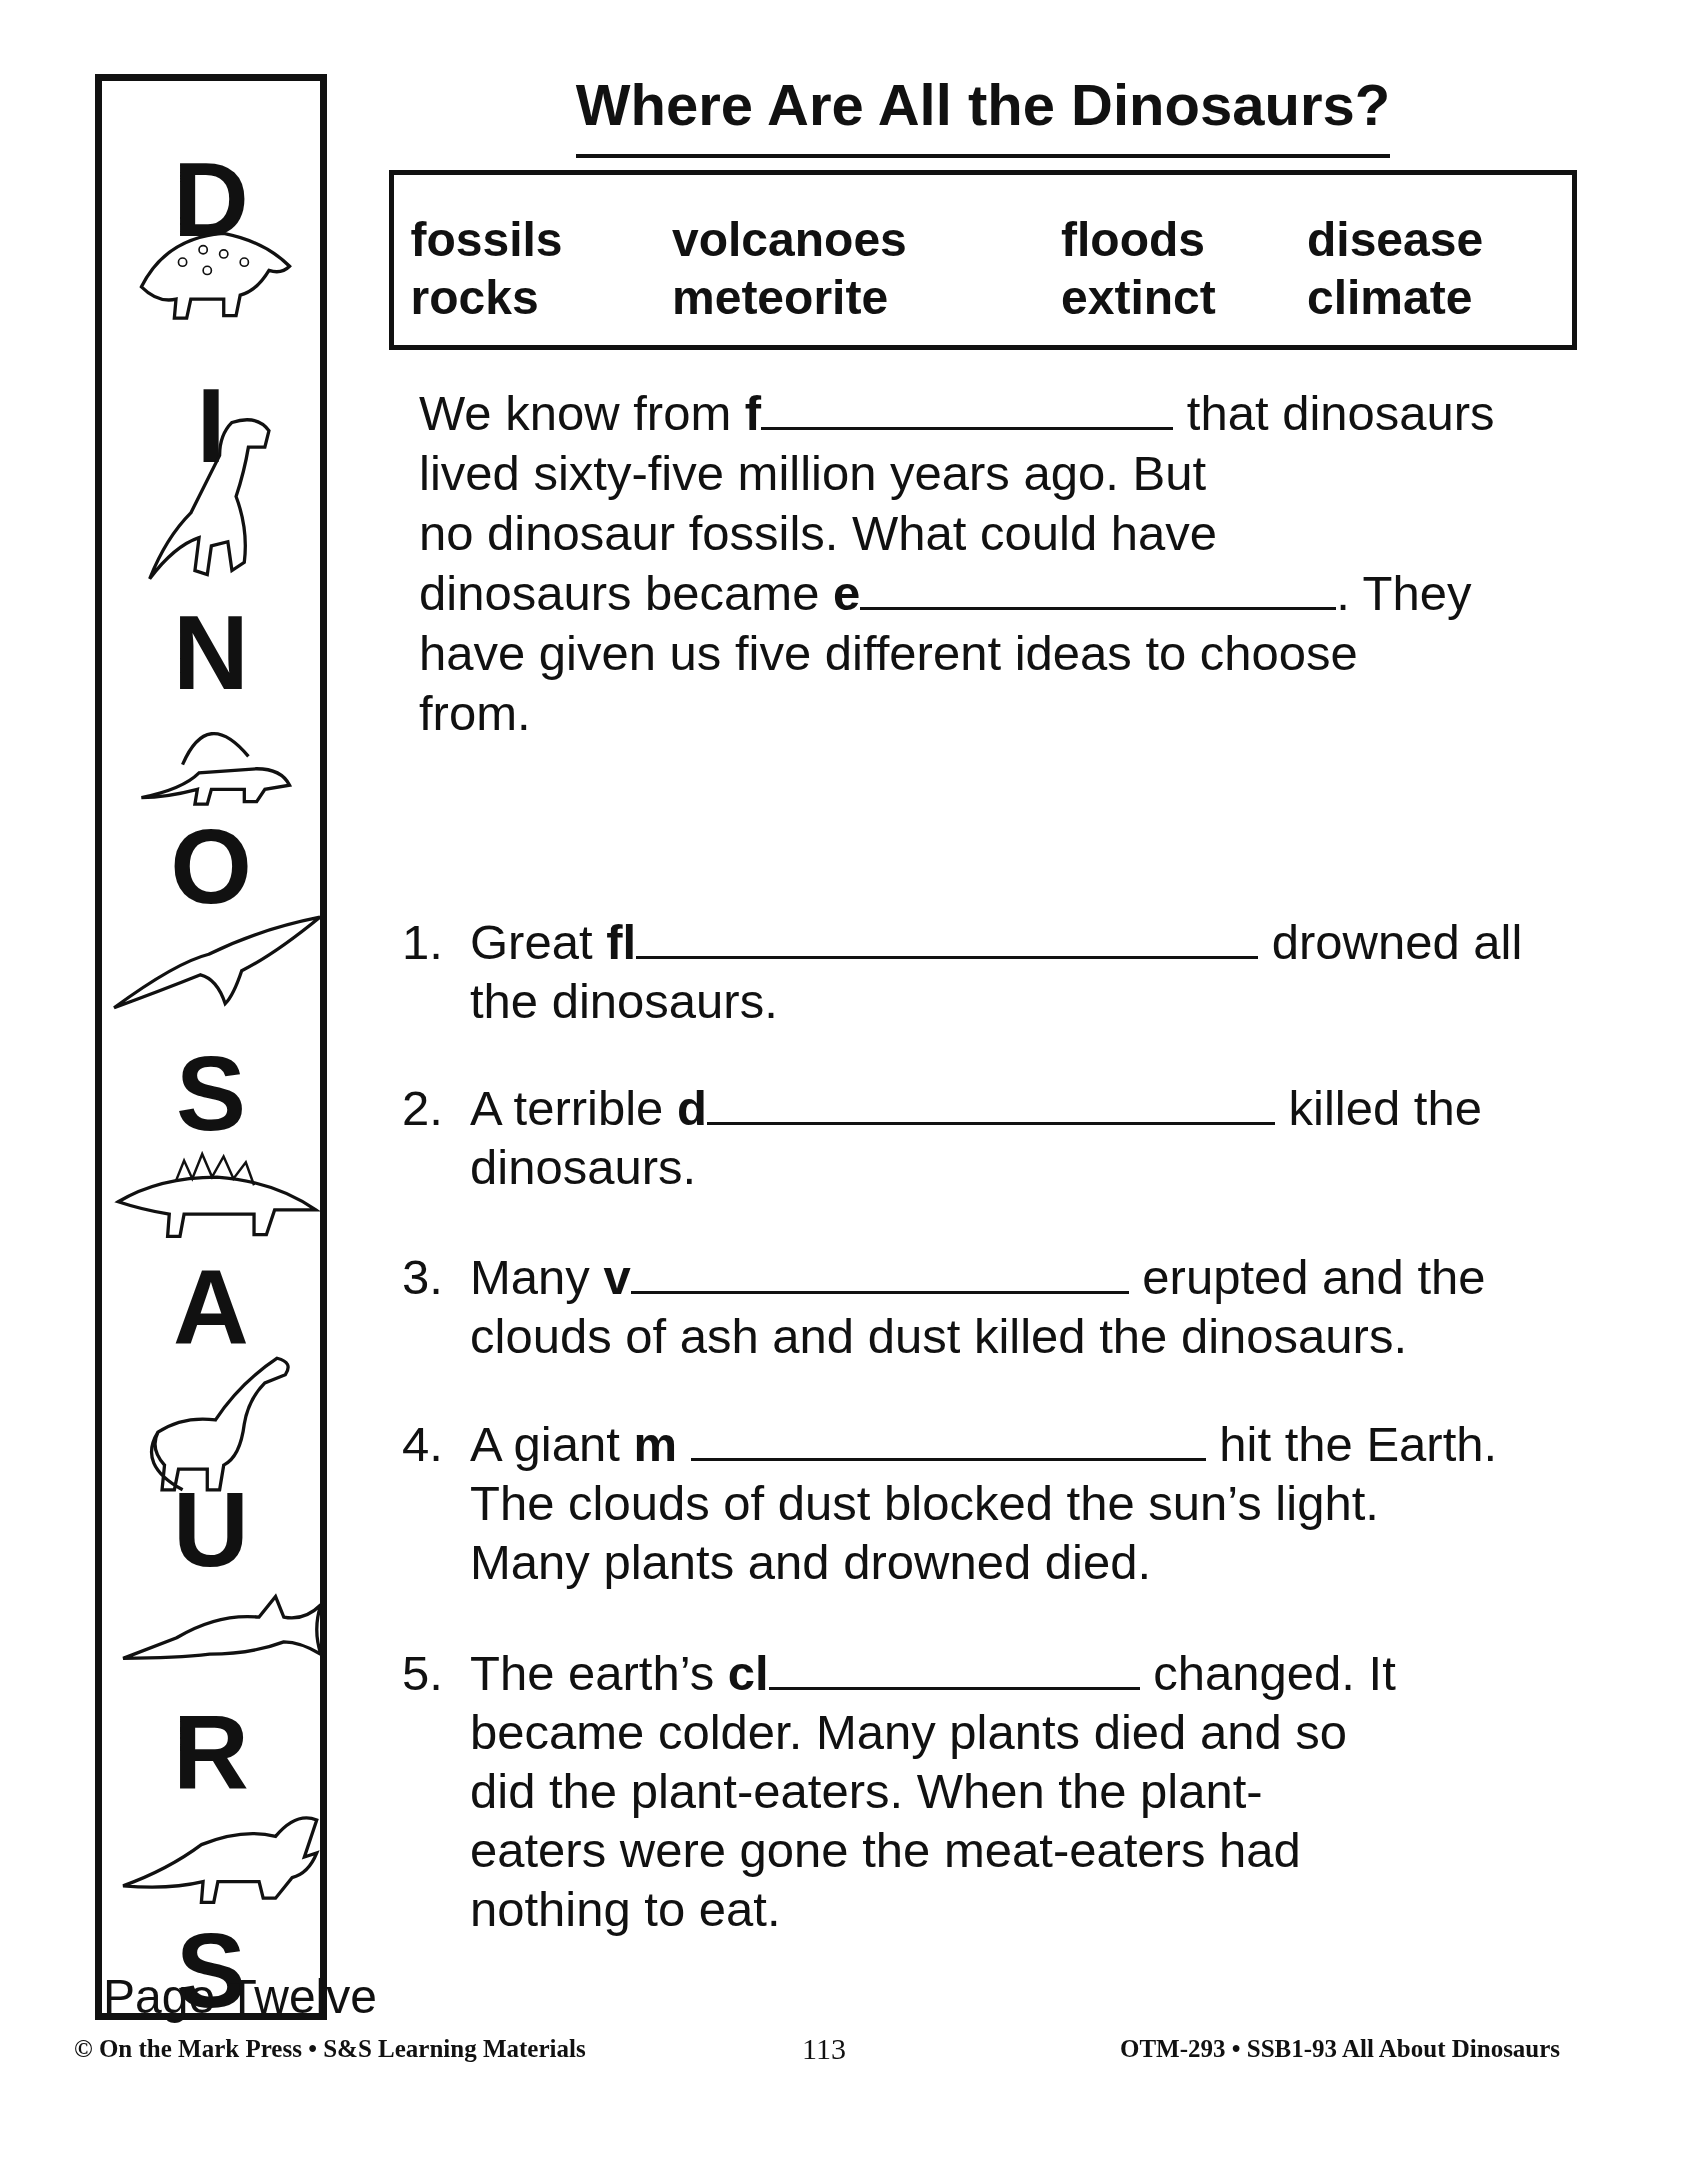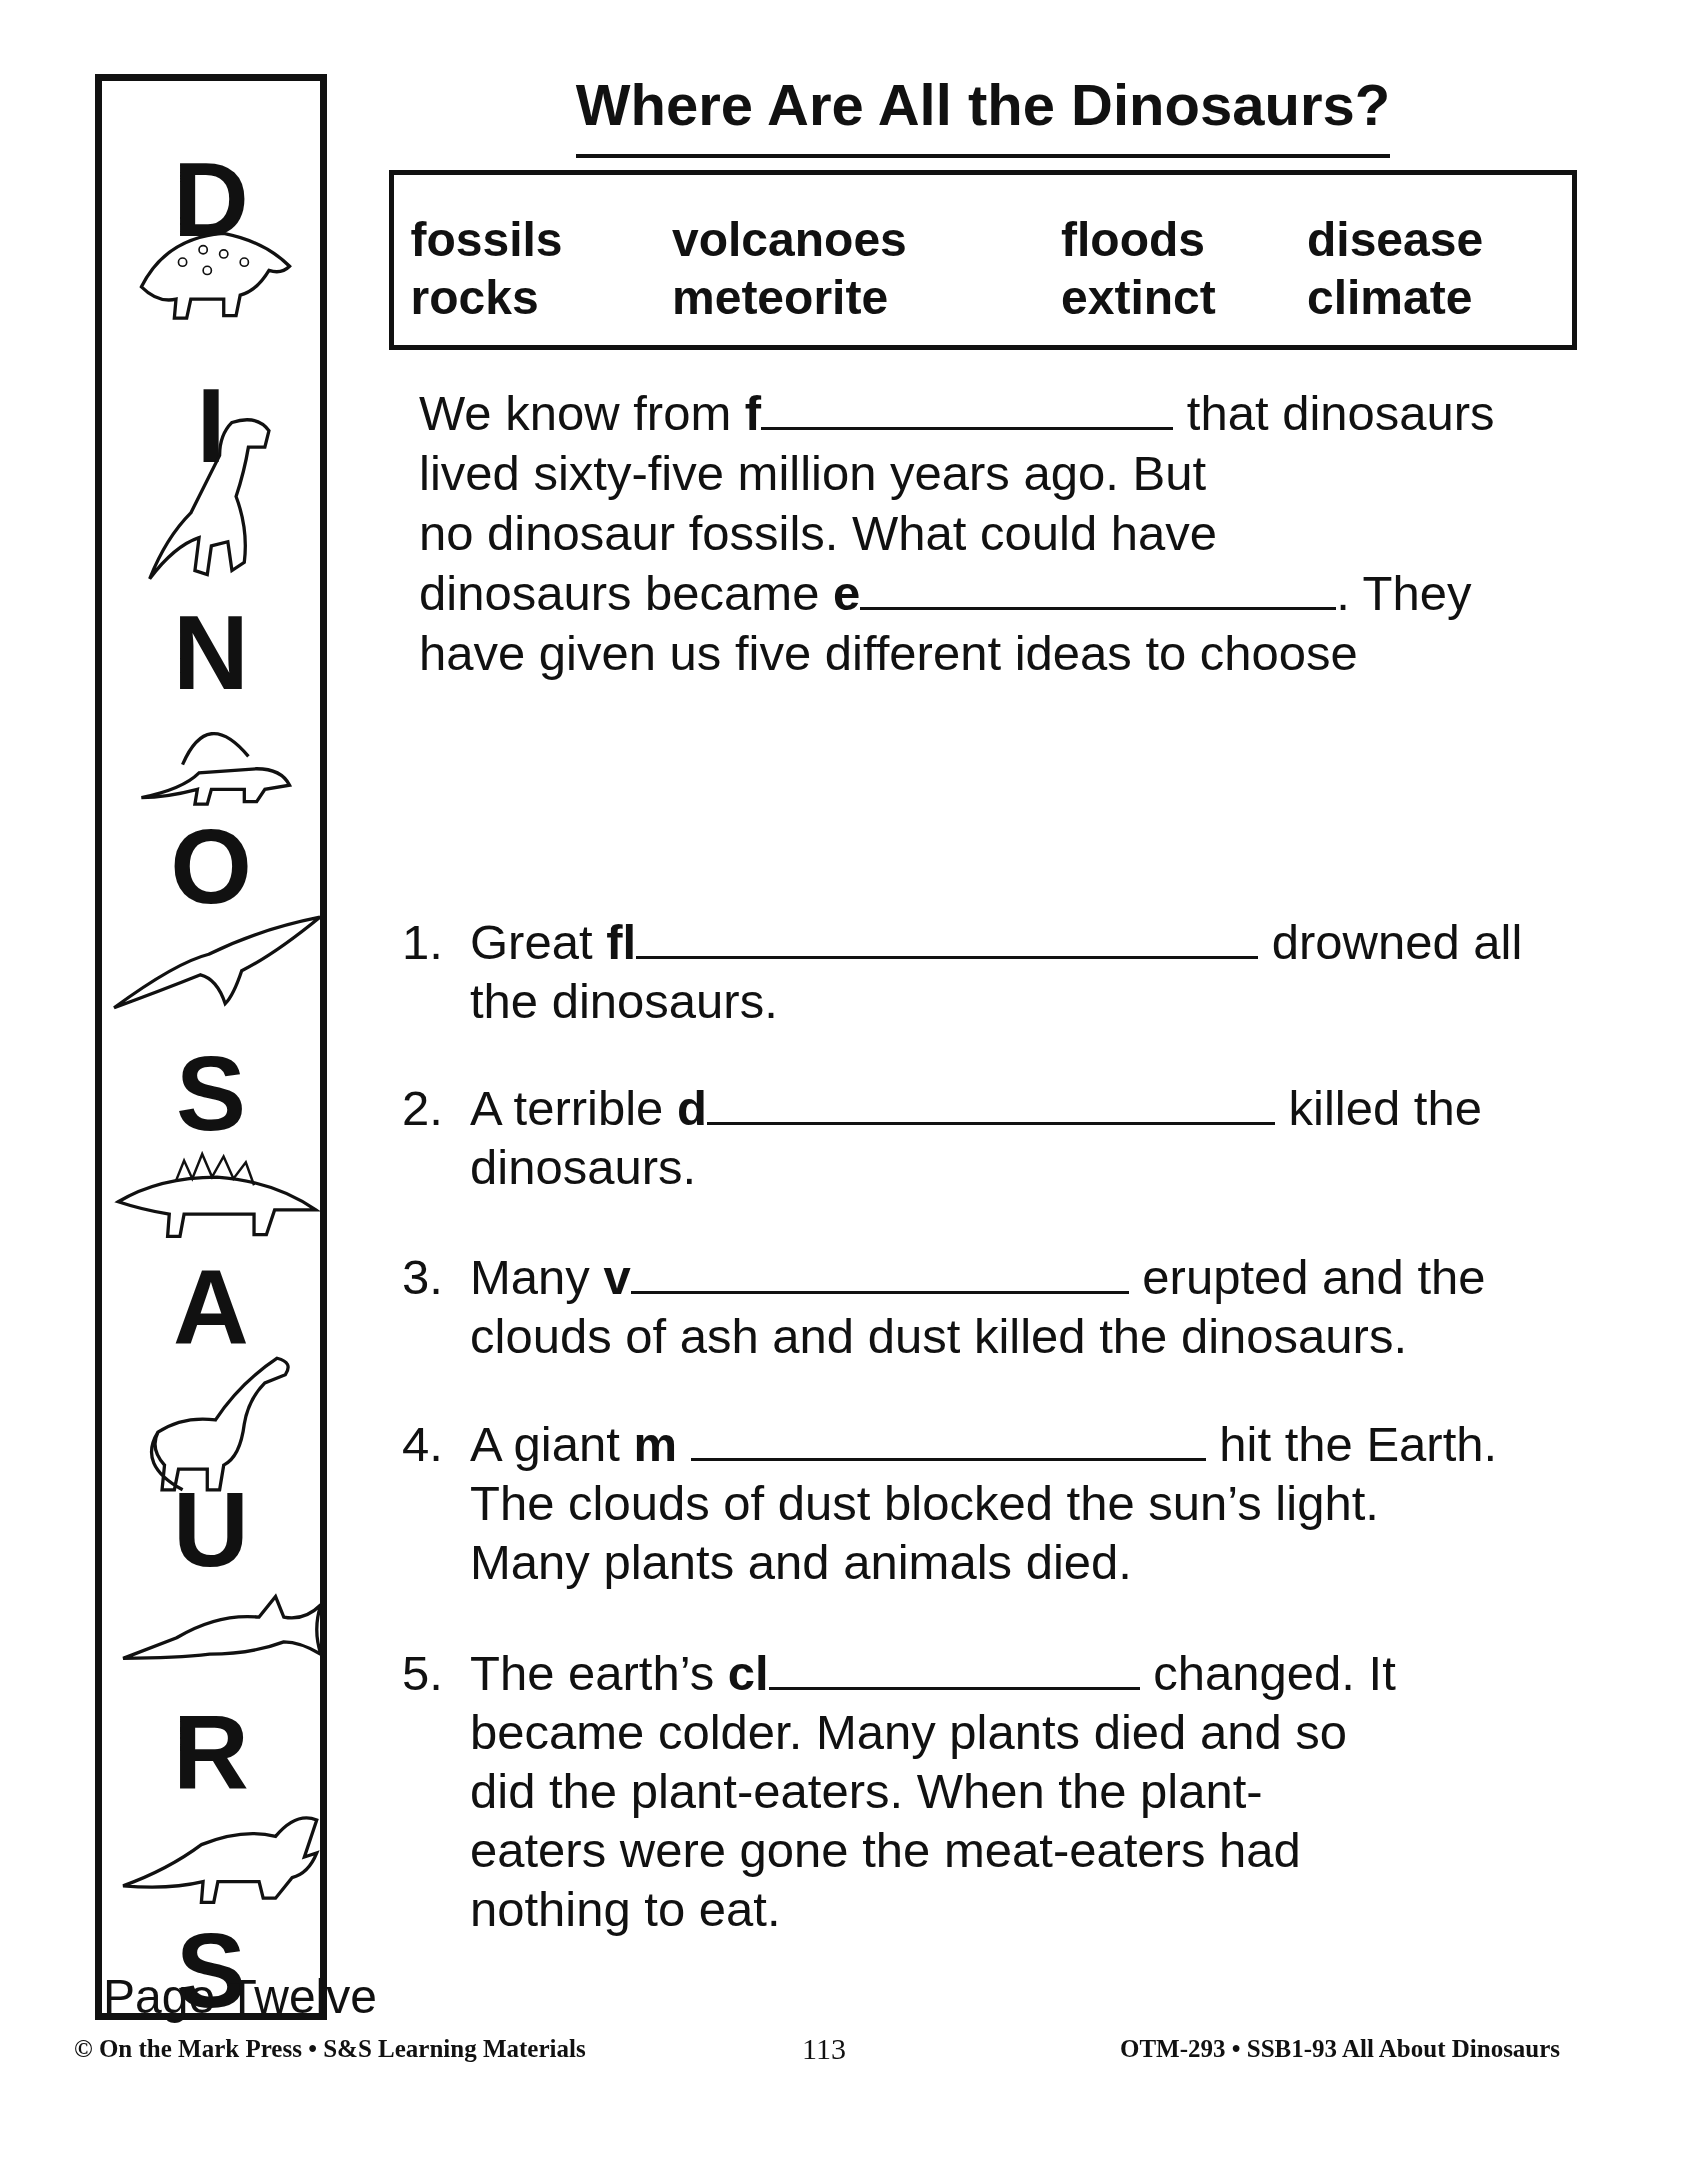--- a/index.html
+++ b/index.html
@@ -85,20 +85,21 @@
   <div class="word" style="left:667px;top:99px">extinct</div>
   <div class="word" style="left:913px;top:99px">climate</div>
 </div>
 
 <div class="para">
   <div><span>We know from </span><span class="b">f</span><span class="blank" style="width:412px"></span><span> that dinosaurs</span></div>
   <div>lived sixty-five million years ago.  But</div>
   <div>no dinosaur fossils.  What could have</div>
   <div><span>dinosaurs became </span><span class="b">e</span><span class="blank" style="width:476px"></span><span>.  They</span></div>
   <div>have given us five different ideas to choose</div>
+  <div>from.</div>
 </div>
 
 <div class="item" style="top:913px">
   <span class="num">1.</span>
   <div class="text">
     <div><span>Great </span><span class="b">fl</span><span class="blank" style="width:622px"></span><span> drowned all</span></div>
     <div>the dinosaurs.</div>
   </div>
 </div>
 <div class="item" style="top:1079px">
@@ -113,21 +114,21 @@
   <div class="text">
     <div><span>Many </span><span class="b">v</span><span class="blank" style="width:498px"></span><span> erupted and the</span></div>
     <div>clouds of ash and dust killed the dinosaurs.</div>
   </div>
 </div>
 <div class="item" style="top:1415px">
   <span class="num">4.</span>
   <div class="text">
     <div><span>A giant </span><span class="b">m</span> <span class="blank" style="width:515px"></span><span> hit the Earth.</span></div>
     <div>The clouds of dust blocked the sun’s light.</div>
-    <div>Many plants and animals died.</div>
+    <div>Many plants and drowned died.</div>
   </div>
 </div>
 <div class="item" style="top:1644px">
   <span class="num">5.</span>
   <div class="text">
     <div><span>The earth’s </span><span class="b">cl</span><span class="blank" style="width:371px"></span><span> changed.  It</span></div>
     <div>became colder.  Many plants died and so</div>
     <div>did the plant-eaters.  When the plant-</div>
     <div>eaters were gone the meat-eaters had</div>
     <div>nothing to eat.</div>

